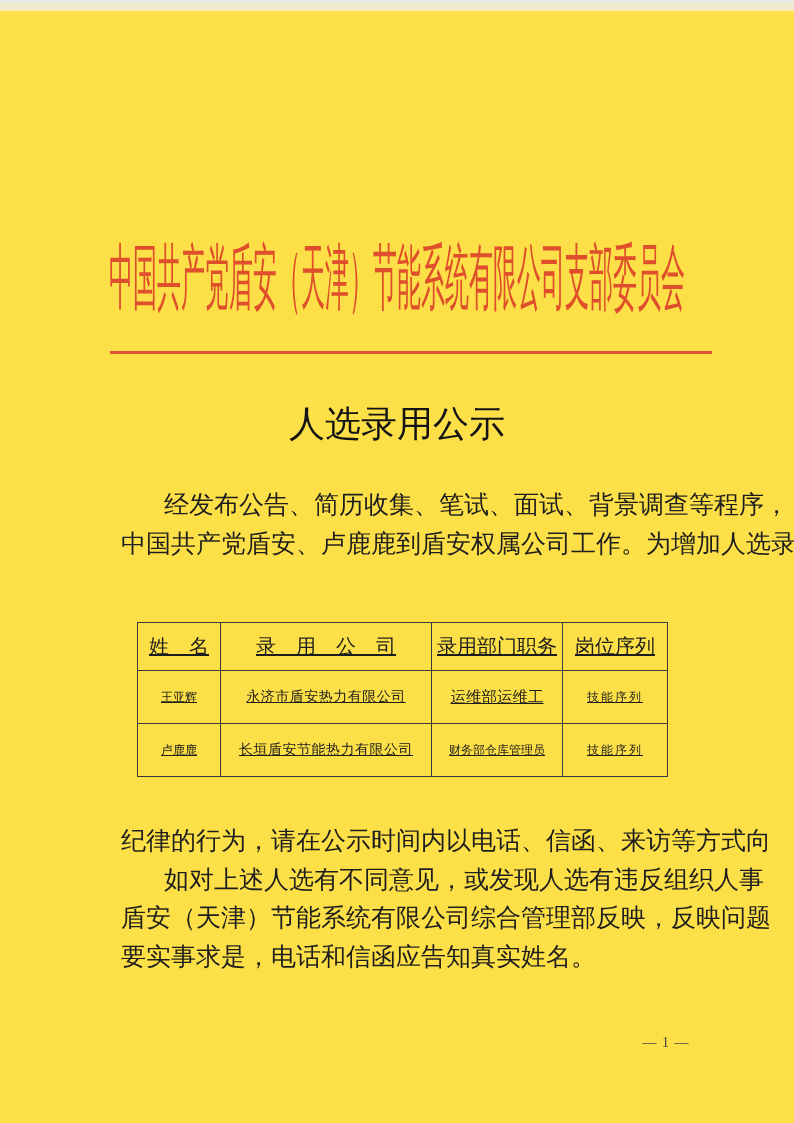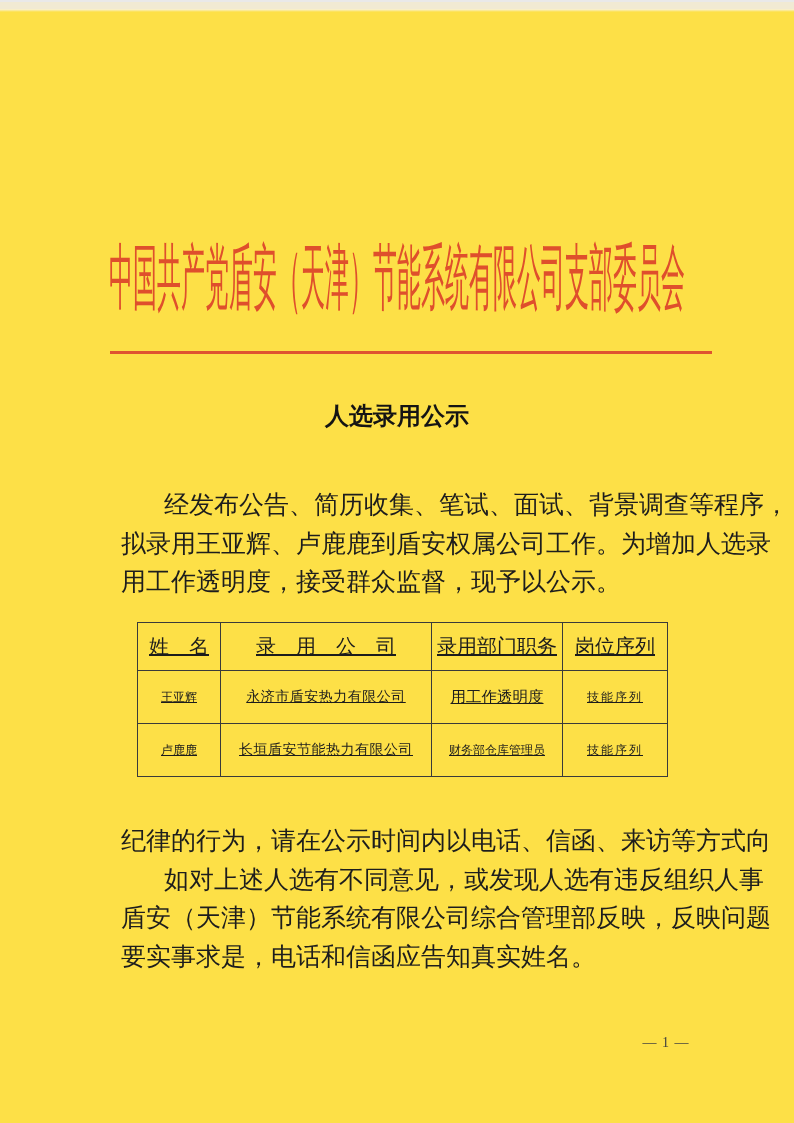--- a/index.html
+++ b/index.html
@@ -40,22 +40,22 @@
   .red-line {
     position: absolute; top: 349px; left: 110px; width: 602px; height: 3px;
     background: #df5330;
   }
 
   
   .doc-title {
     position: absolute; top: 398px; left: 0; right: 0;
     margin: 0;
     text-align: center;
-    font-size: 24px;
-    font-weight: 700;
+    font-size: 36px;
+    font-weight: 400;
     color: #141414;
     letter-spacing: 0px;
   }
 
   
   .para {
     position: absolute; left: 121px; width: 578px;
     font-size: 25px;
     color: #1d1d1d;
   }
@@ -119,43 +119,42 @@
   <div class="letterhead-wrap">
     <div class="letterhead-text">中国共产党盾安（天津）节能系统有限公司支部委员会</div>
   </div>
 
   <div class="red-line"></div>
 
   <h1 class="doc-title">人选录用公示</h1>
 
   <div class="para para-intro">
     <div class="line indent">经发布公告、简历收集、笔试、面试、背景调查等程序，</div>
-    <div class="line">拟录用王亚辉、卢鹿鹿到盾安权属公司工作。为增加人选录</div>
-    <div class="line last">用工作透明度，接受群众监督，现予以公示。</div>
+    <div class="line">中国共产党盾安、卢鹿鹿到盾安权属公司工作。为增加人选录</div>
   </div>
 
   <div class="tbl-wrap">
     <table class="candidates">
       <colgroup>
         <col class="c-name">
           <col class="c-company">
           <col class="c-dept">
           <col class="c-seq">
       </colgroup>
       <tbody>
         <tr>
           <th>姓　名</th>
           <th>录　用　公　司</th>
           <th>录用部门职务</th>
           <th>岗位序列</th>
         </tr>
         <tr>
           <td>王亚辉</td>
           <td>永济市盾安热力有限公司</td>
-          <td>用工作透明度</td>
+          <td>运维部运维工</td>
           <td>技能序列</td>
         </tr>
         <tr>
           <td>卢鹿鹿</td>
           <td>长垣盾安节能热力有限公司</td>
           <td>财务部仓库管理员</td>
           <td>技能序列</td>
         </tr>
       </tbody>
     </table>

